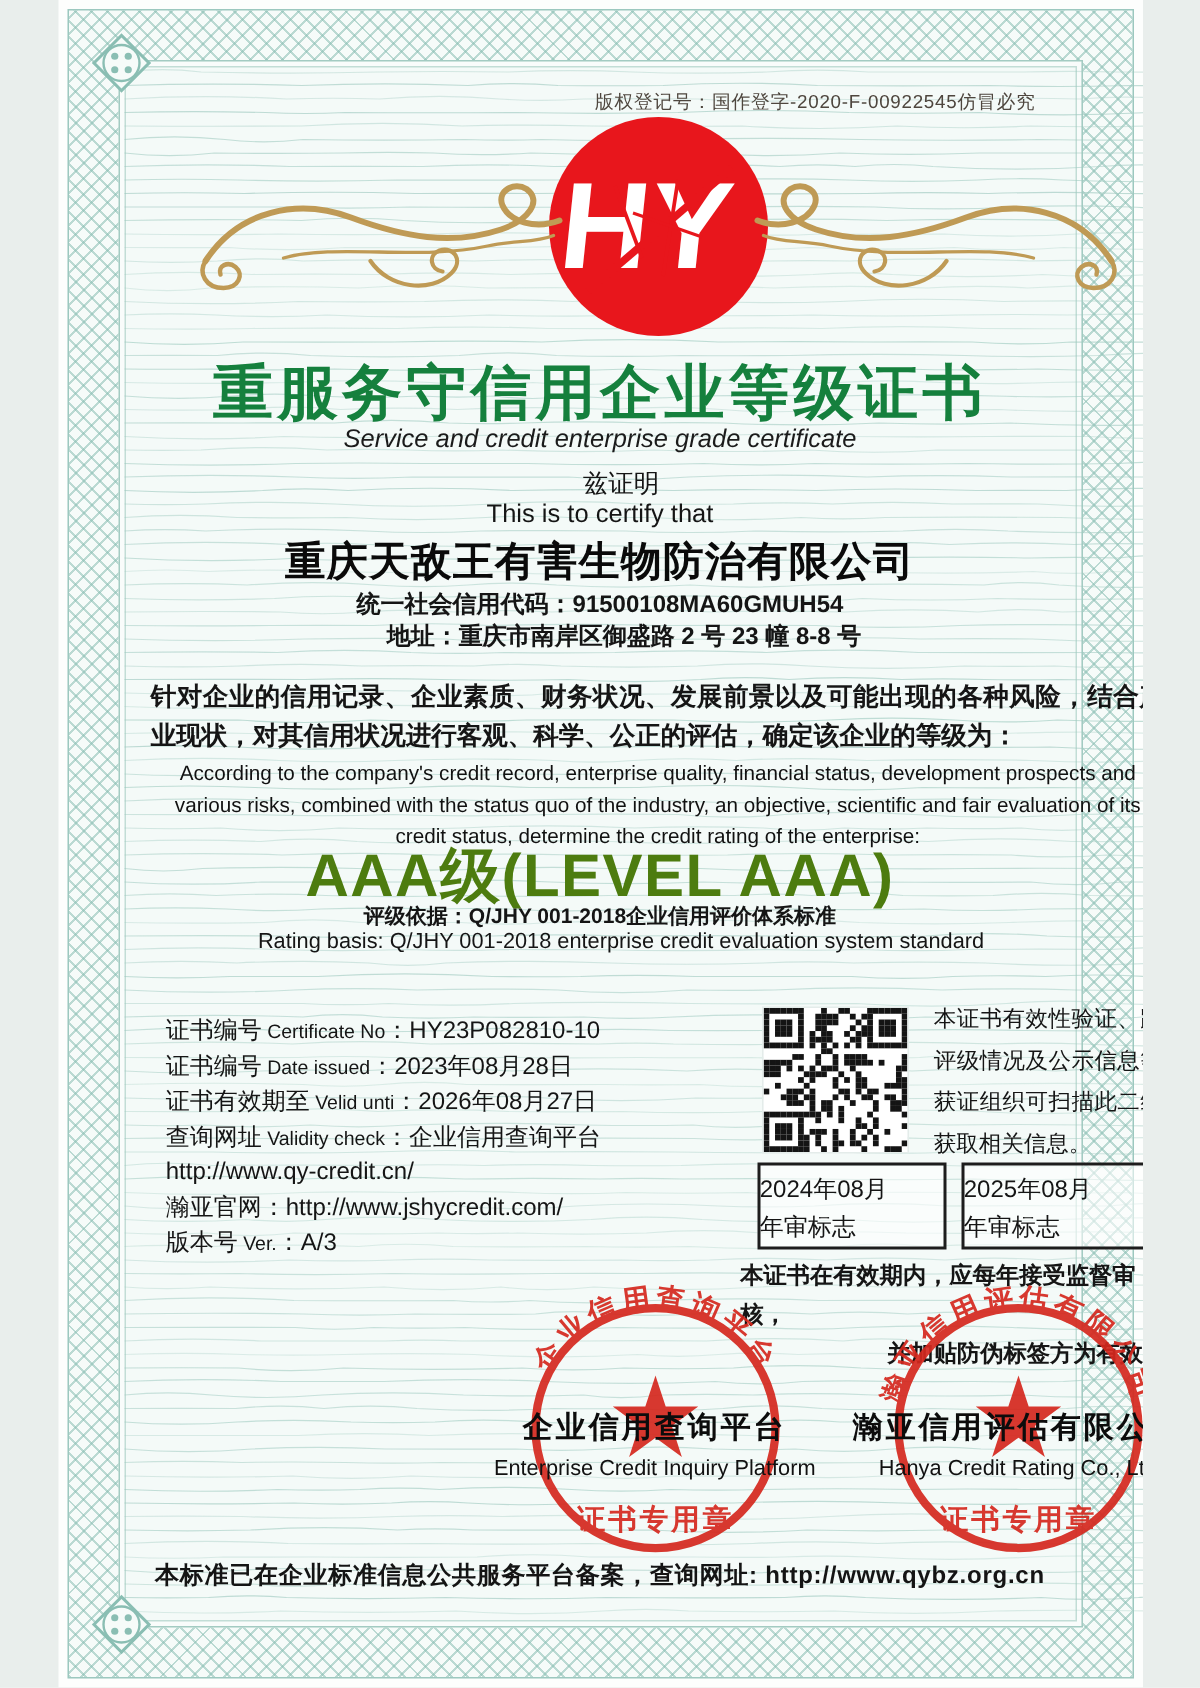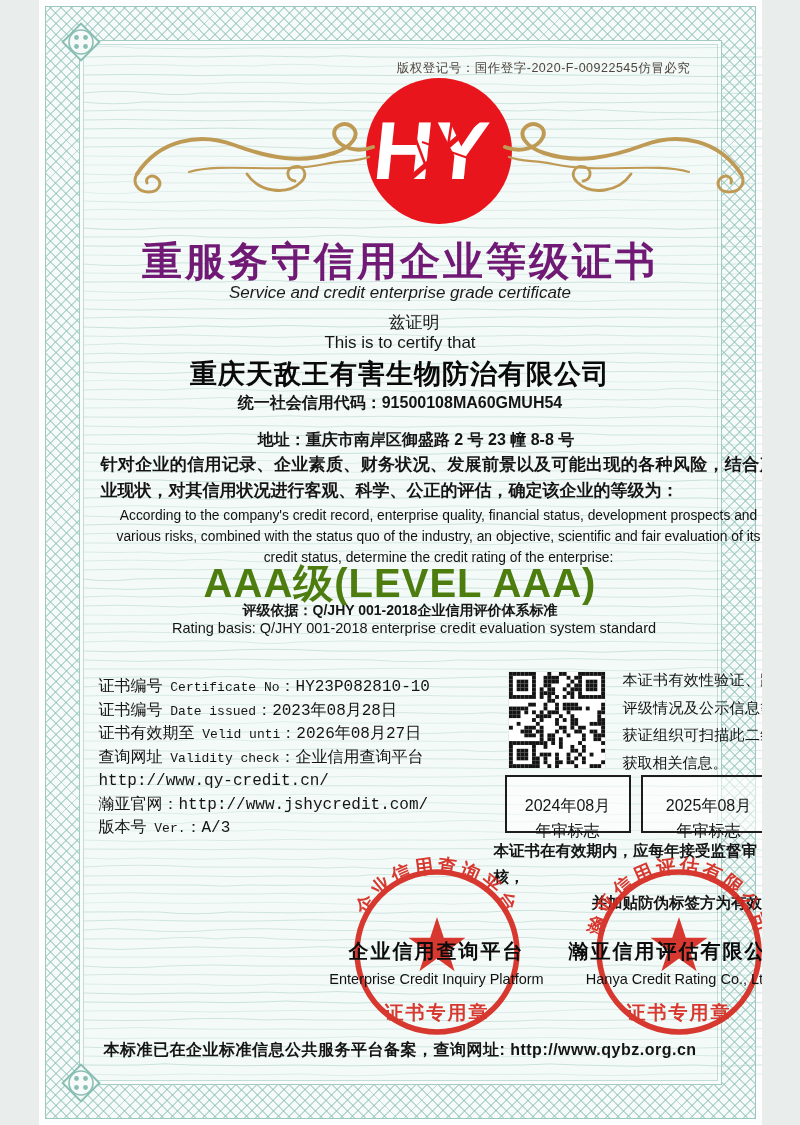--- a/index.html
+++ b/index.html
@@ -27,47 +27,47 @@
   #waves{position:absolute;left:0;top:0;z-index:1;pointer-events:none;}
   .layer{position:absolute;z-index:2;}
   .ctr{left:0;right:0;text-align:center;}
 
   .copyright{top:60px;left:210px;width:590px;text-align:center;font-size:12.5px;color:#4e463e;letter-spacing:.5px;}
   .logo{top:76px;left:325px;width:150px;height:150px;}
   .flourish{top:112px;width:250px;height:100px;}
   .flourish.left{left:90px;}
   .flourish.right{left:460px;transform:scaleX(-1);}
 
-  .title-zh{top:234px;font-size:40px;font-weight:bold;letter-spacing:3px;color:#701a75;}
+  .title-zh{top:234px;font-size:40px;font-weight:bold;letter-spacing:3px;color:#15803d;}
   .title-en{top:283px;font-size:17px;color:#1b1b1b;font-style:italic;}
   .certify-zh{top:311px;font-size:17px;padding-left:28px;}
   .certify-en{top:333px;font-size:17px;}
   .company{top:356px;font-size:27px;font-weight:bold;letter-spacing:1px;color:#0a0a0a;}
   .code-line{top:393px;font-size:16px;font-weight:bold;}
-  .addr-line{top:430px;font-size:16px;font-weight:bold;padding-left:32px;}
+  .addr-line{top:414px;font-size:16px;font-weight:bold;padding-left:32px;}
 
   .para{left:62px;width:676px;text-align:center;}
   .para-zh{top:452px;font-size:17px;font-weight:bold;line-height:26px;text-align:justify;}
   .para-en{top:505px;font-size:13.8px;line-height:21px;color:#111;}
 
   .grade{top:556px;font-size:40px;font-weight:bold;letter-spacing:1px;color:#4d7c0f;}
   .basis-zh{top:602px;font-size:14px;font-weight:bold;}
   .basis-en{top:620px;font-size:14.5px;margin-left:28px;}
 
-  .details{left:60px;top:676px;width:400px;font-family:Liberation Mono, monospace;}
+  .details{left:72px;top:676px;width:400px;}
   .detail-line{height:23.5px;line-height:23.5px;white-space:nowrap;}
   .d-zh{font-size:16px;}
   .d-en{font-size:13px;}
   .d-val{font-size:16px;}
 
   .qr-box{left:470px;top:672px;width:96px;height:96px;background:#fff;outline:1px solid #e4ecea;}
   .qr-info{left:584px;top:666px;width:168px;font-size:15px;line-height:27.5px;text-align:justify;}
 
   .year-box{position:absolute;z-index:2;border:2px solid #1d1d1d;background:rgba(255,255,255,.55);
-    text-align:center;font-size:16px;line-height:25px;padding-top:16px;box-sizing:border-box;height:58px;}
+    text-align:left;font-size:16px;line-height:25px;padding-top:4px;box-sizing:border-box;height:58px;}
   .note{left:455px;top:838px;width:284px;font-size:15.5px;font-weight:bold;line-height:26px;}
   .note .l2{text-align:right;}
 
   .org-text{z-index:4;text-align:center;}
   .org-zh{font-size:20px;font-weight:bold;letter-spacing:2px;color:#0c0c0c;}
   .org-en{font-size:14.5px;margin-top:6px;color:#111;}
   .stamp{z-index:3;opacity:.92;}
 
   .footer{top:1040px;font-size:16px;font-weight:bold;letter-spacing:.5px;color:#141414;}
   .corner{position:absolute;z-index:2;width:60px;height:60px;}

